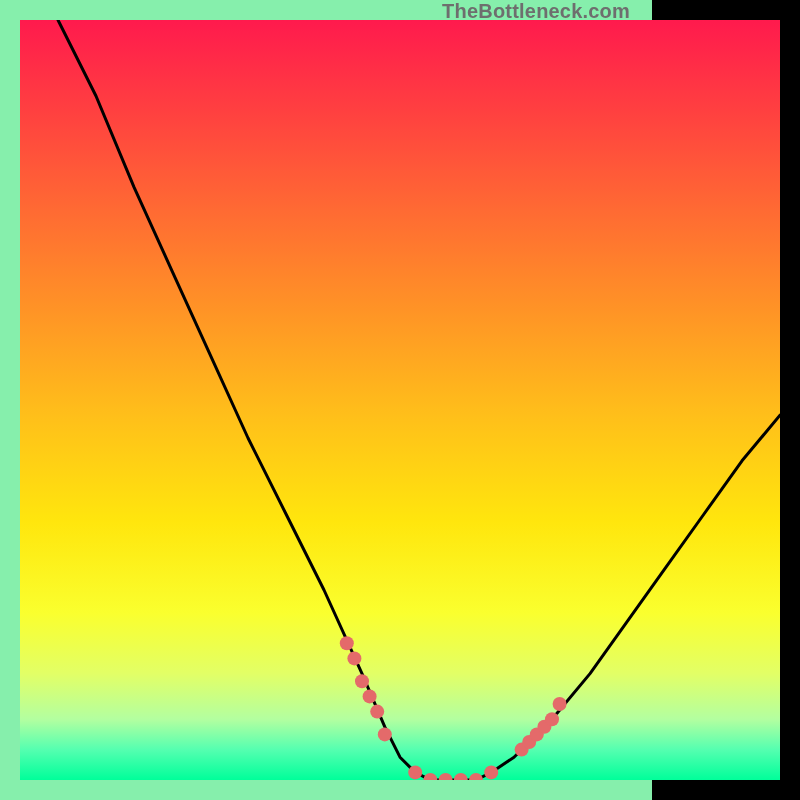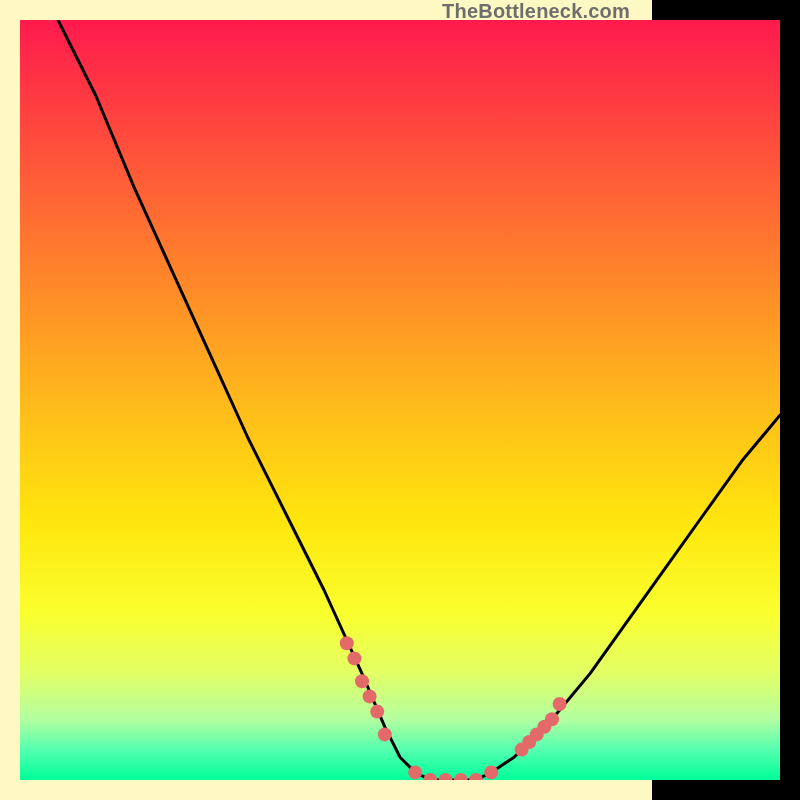--- a/index.html
+++ b/index.html
@@ -10,21 +10,21 @@
     overflow: hidden;
     background: #000;
     font-family: Arial, Helvetica, sans-serif;
   }
   .frame {
     position: absolute;
     left: 0;
     top: 0;
     width: 652px;
     height: 800px;
-    background: #fef9c3;
+    background: #86efac;
   }
   .plot {
     position: absolute;
     left: 20px;
     top: 20px;
     width: 760px;
     height: 760px;
     background: linear-gradient(to bottom,
       #ff1a4d 0%,
       #ff4040 12%,

